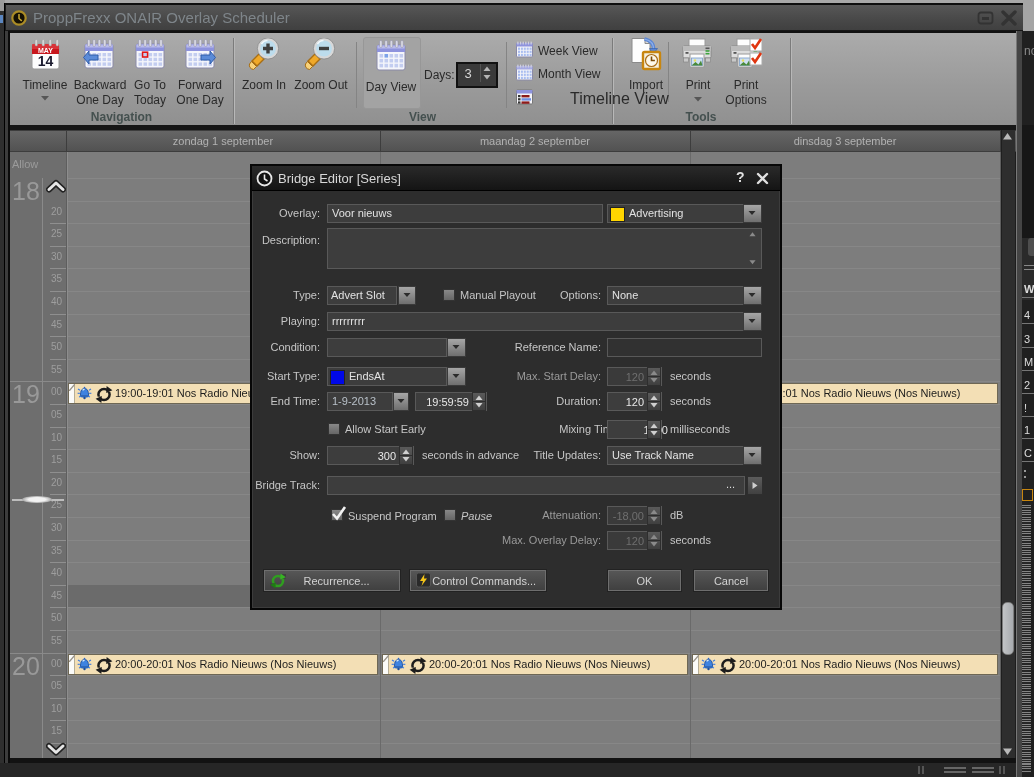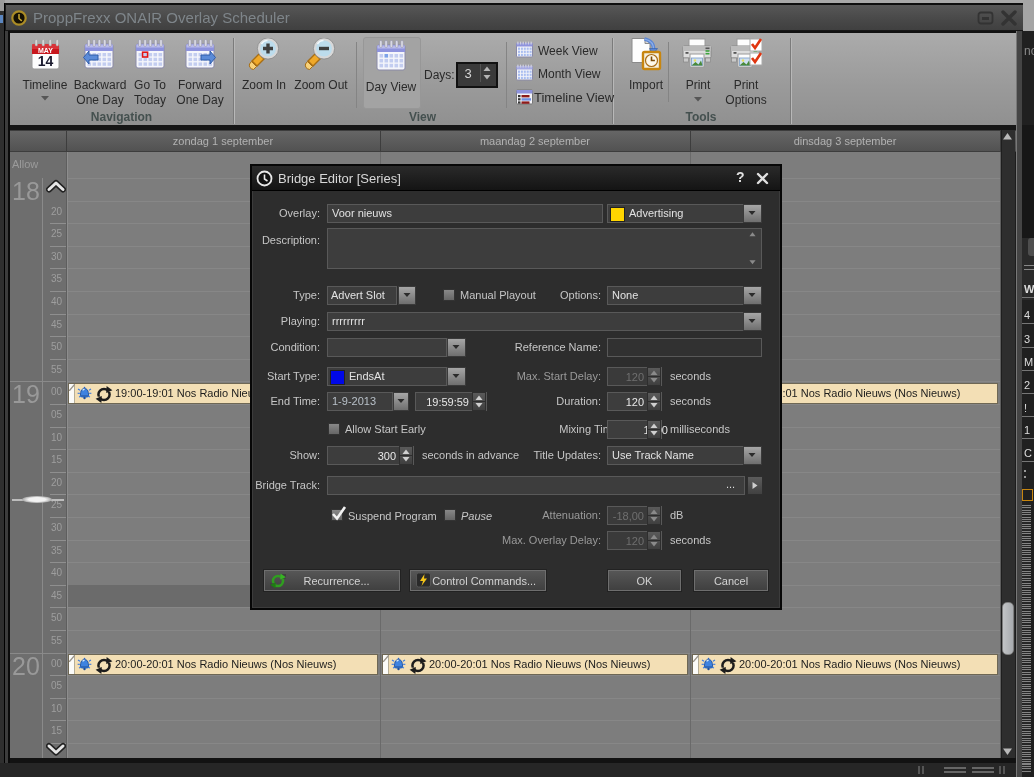--- a/index.html
+++ b/index.html
@@ -242,21 +242,21 @@
 <svg class="ab" style="left:516px;top:88px;" width="17" height="17" viewBox="0 0 17 17">
     <rect x="0.5" y="2" width="16" height="14" rx="1" fill="#f4f4f8" stroke="#777"></rect>
     <rect x="0.5" y="2" width="16" height="3.5" fill="#8e93dd"></rect>
     <rect x="2" y="7" width="2.5" height="2.2" fill="#333"></rect>
     <rect x="2" y="10.2" width="2.5" height="2.2" fill="#333"></rect>
     <rect x="2" y="13.4" width="2.5" height="2.2" fill="#333"></rect>
     <rect x="5.5" y="7" width="8" height="2.4" fill="#8c1b1b"></rect>
     <rect x="5.5" y="10.2" width="9.5" height="2.4" fill="#6f8fe0"></rect>
     <rect x="5.5" y="13.4" width="8" height="2.4" fill="#8c1b1b"></rect>
   </svg>
-<div class="ab lbl" style="left:534px;top:90px;font-size:13px;">Timeline View</div>
+<div class="ab lbl" style="left:570px;top:90px;font-size:16px;">Timeline View</div>
 <svg class="ab" style="left:628px;top:37px;" width="36" height="36" viewBox="0 0 36 36">
 <path d="M4 1.5 h13 l5 5 v19 h-18 z" fill="#fdfdfd" stroke="#8a8a8a"></path>
 <path d="M17 1.5 l5 5 h-5 z" fill="#d8d8d8" stroke="#8a8a8a"></path>
 <path d="M16.5 2 c7 1.5 9.5 5.5 9 11" fill="none" stroke="#5b86d4" stroke-width="3.4"></path>
     <path d="M16.5 2 c7 1.5 9.5 5.5 9 11" fill="none" stroke="#8fb0e8" stroke-width="1.2"></path>
     <path d="M29.5 11.5 L25 17.5 L21.5 11.5 z" fill="#5b86d4" stroke="#2f5ca8" stroke-width="0.6"></path>
 <rect x="15" y="15" width="17" height="17" rx="1.5" fill="#f5efdf" stroke="#c8860f" stroke-width="2.4"></rect>
 <circle cx="23.5" cy="23.5" r="6" fill="#fdf8ea" stroke="#a86c14" stroke-width="1.2"></circle>
 <path d="M23.5 19.5 v4 h3.4" stroke="#7a4a08" stroke-width="1.6" fill="none"></path>
 </svg>

